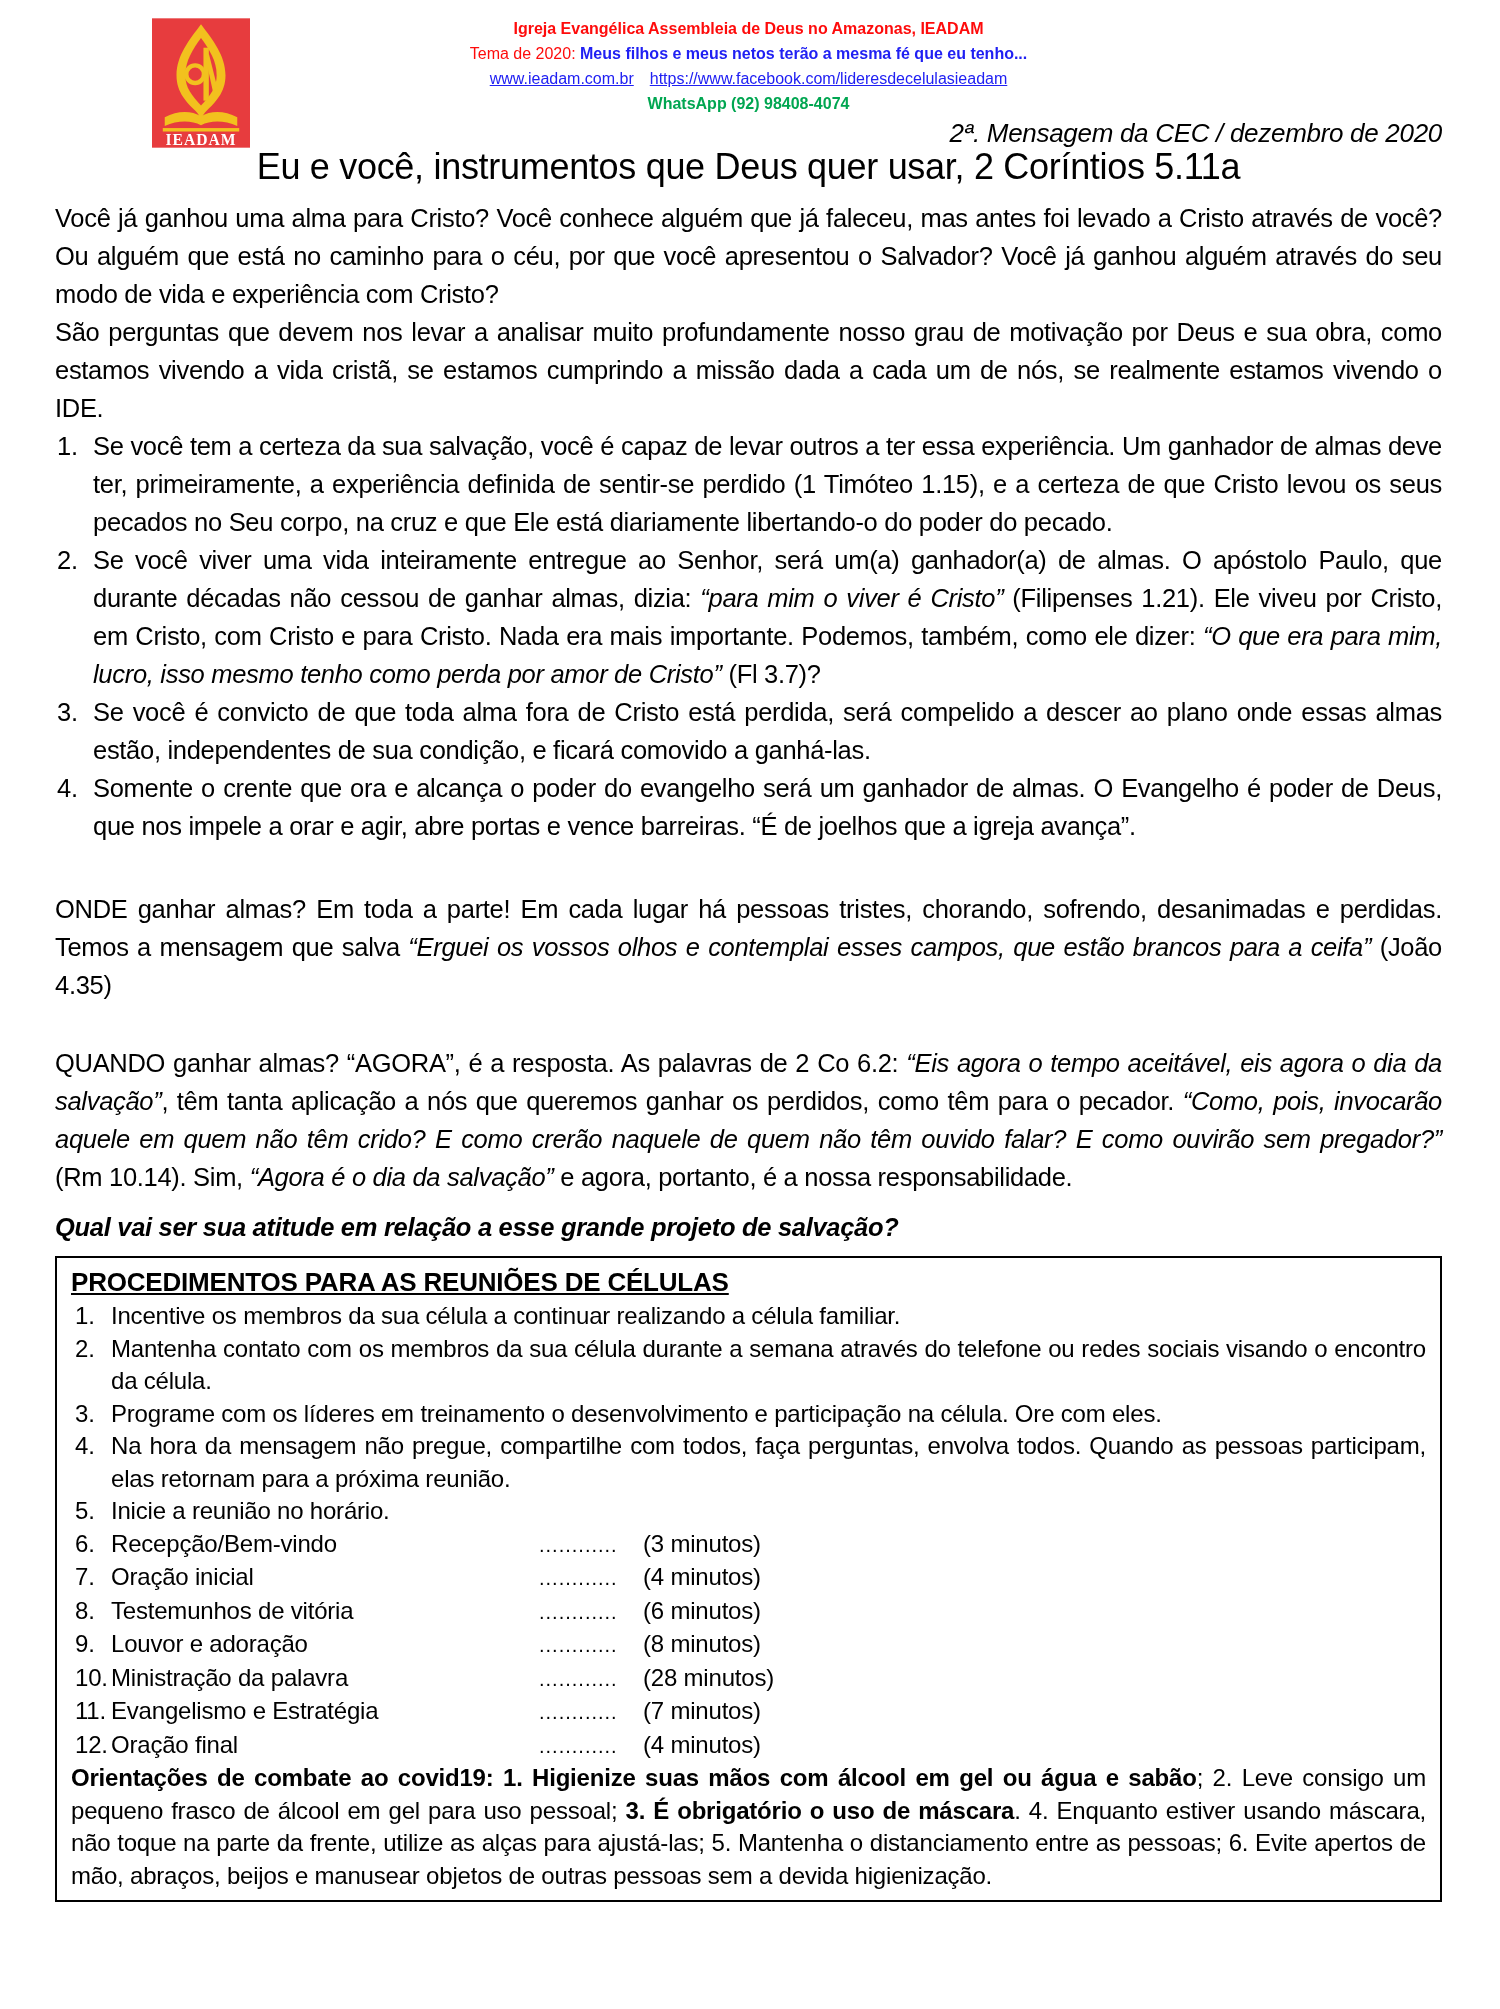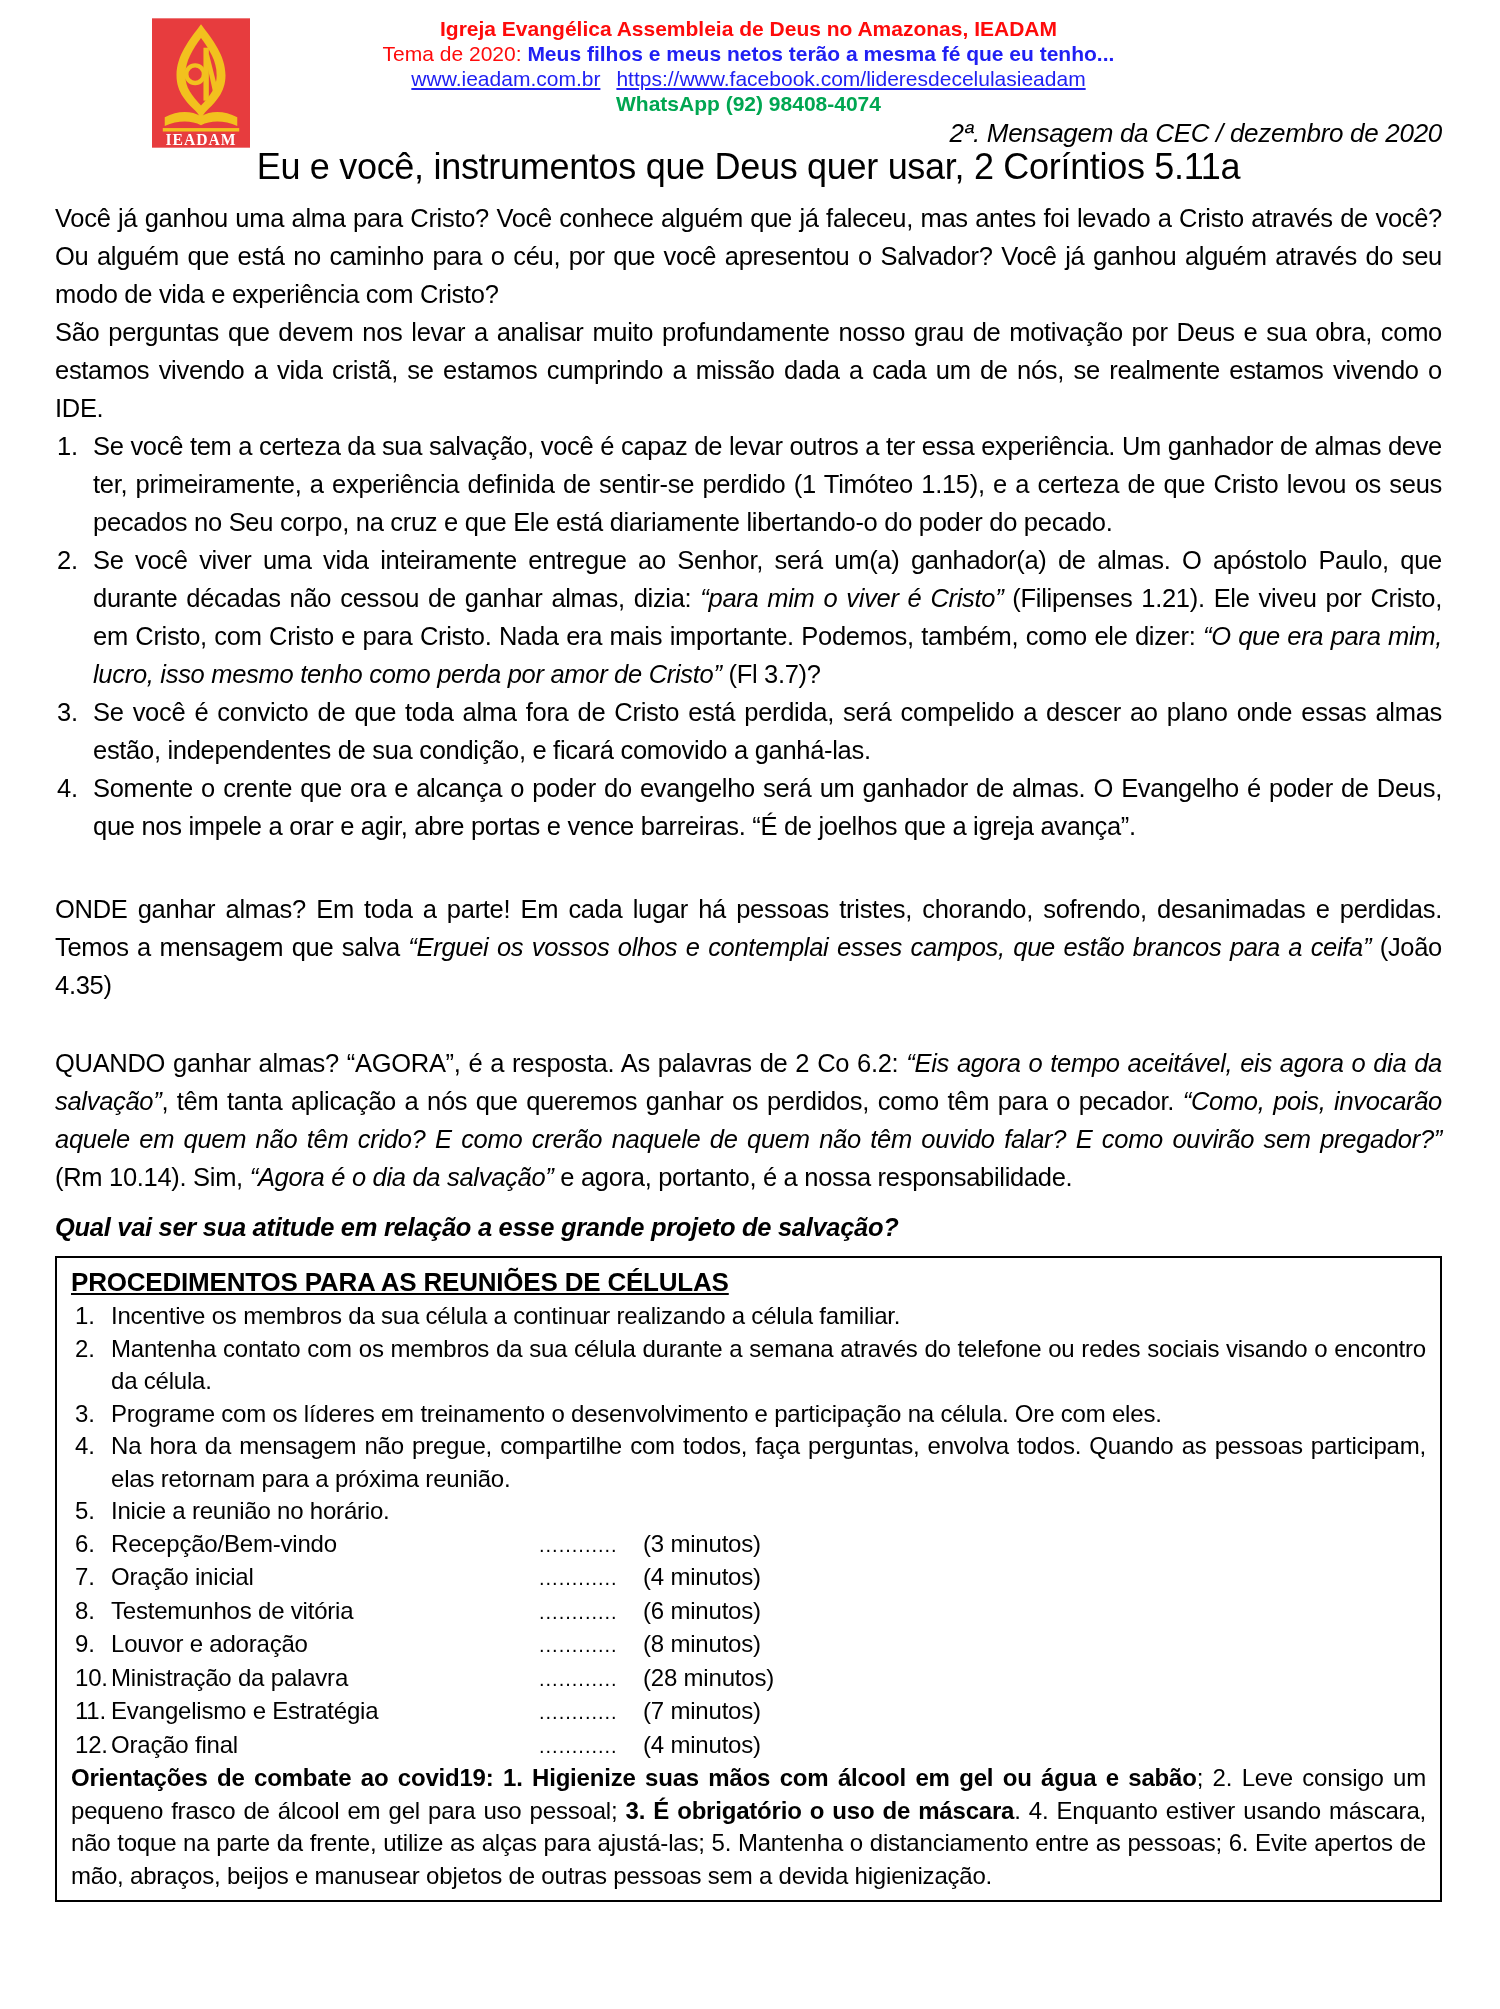--- a/index.html
+++ b/index.html
@@ -9,21 +9,21 @@
     background:#ffffff;
     font-family:"Liberation Sans","DejaVu Sans",sans-serif;
     color:#000;
     box-sizing:border-box;
     padding:16px 58px 0 55px;
     overflow:hidden;
   }
   
   .logo{position:absolute;left:152px;top:18px;width:90px;height:130px;}
   .hdr{ text-align:center; }
-  .hdr-line{font-size:21px;line-height:25px;font-weight:bold;}
+  .hdr-line{font-size:16px;line-height:25px;font-weight:bold;}
   .red{color:#fe0b0b;}
   .blue{color:#2020f3;}
   .green{color:#00a651;}
   .tema-label{font-weight:normal;color:#fe0b0b;}
   .links a,.links .lnk{color:#2020f3;text-decoration:underline;font-weight:normal;cursor:pointer;}
   .links .gap{display:inline-block;width:16px;}
   .doc-title{font-size:26px;line-height:34px;text-align:right;letter-spacing:-0.3px;font-style:italic;}
   .doc-subtitle{font-size:36px;line-height:33px;text-align:center;letter-spacing:-0.3px;}
   
   .body-text{font-size:25.5px;line-height:38px;letter-spacing:-0.3px;}

